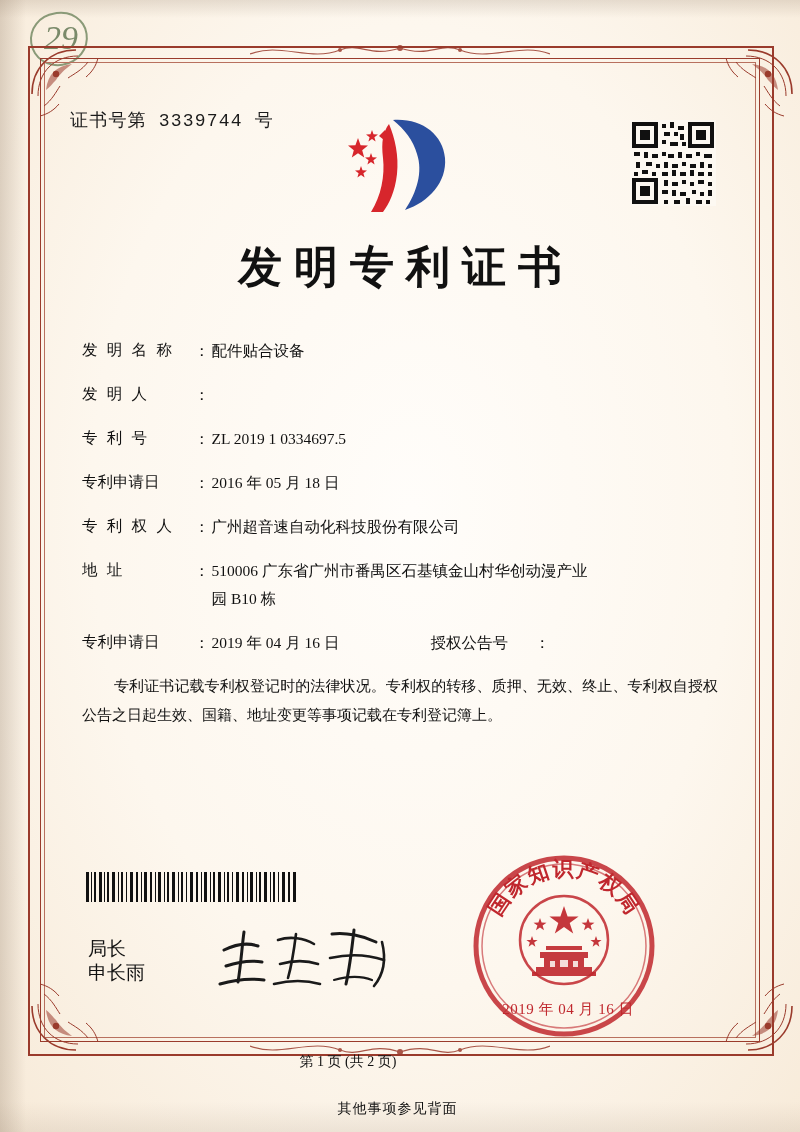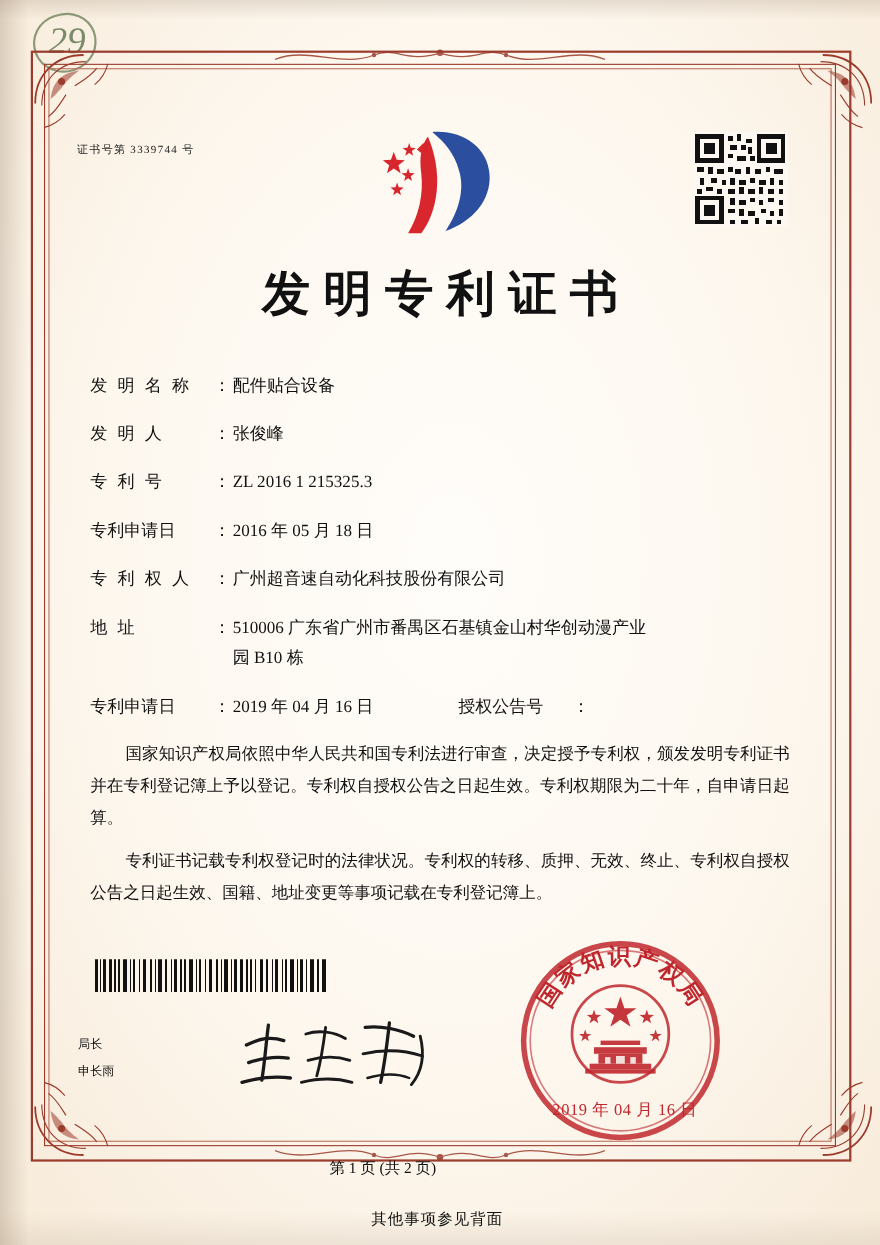--- a/index.html
+++ b/index.html
@@ -106,23 +106,23 @@
     position: absolute;
     color: #9a3b2c;
     opacity: .85;
   }
   .edge-motif.top { left: 250px; top: 40px; }
   .edge-motif.bottom { left: 250px; bottom: 72px; transform: scaleY(-1); }
 
   
   #cert-number {
     position: absolute;
-    left: 70px; top: 129px;
-    font-family: Liberation Serif, serif;
-    font-size: 10px;
+    left: 70px; top: 108px;
+    font-family: Liberation Mono, monospace;
+    font-size: 18px;
     color: #1b1b1b;
     letter-spacing: 1.2px;
     white-space: nowrap;
   }
 
   
   #cnipa-logo {
     position: absolute;
     left: 325px; top: 110px;
     width: 130px; height: 110px;
@@ -177,20 +177,21 @@
   .field-value { flex: 1; }
   .field-value .line2 { display: block; margin-top: 6px; }
 
   .field-row.two-col .field-value { flex: 0 0 205px; }
   .sub-label {
     width: 104px;
     flex: 0 0 104px;
     display: flex;
     justify-content: space-between;
     white-space: nowrap;
+    margin-left: 14px;
   }
 
   
   #body-text {
     position: absolute;
     left: 82px; top: 672px;
     width: 636px;
     font-family: "Liberation Serif", serif;
     font-size: 15px;
     line-height: 29px;
@@ -202,23 +203,23 @@
   
   #barcode {
     position: absolute;
     left: 86px; top: 872px;
     width: 212px; height: 30px;
   }
 
   
   #signature-block {
     position: absolute;
-    left: 71px; top: 938px;
-    font-family: Liberation Sans, sans-serif;
-    font-size: 11px;
+    left: 88px; top: 938px;
+    font-family: Liberation Mono, monospace;
+    font-size: 19px;
     line-height: 24px;
     color: #111;
   }
   #signature-image {
     position: absolute;
     left: 214px; top: 920px;
     width: 190px; height: 76px;
     color: #1a1a1a;
   }
 
@@ -437,27 +438,26 @@
 
     <div class="field-row">
       <span class="field-label">发 明 名 称</span>
       <span class="field-colon">：</span>
       <span class="field-value">配件贴合设备</span>
     </div>
 
     <div class="field-row">
       <span class="field-label">发 明 人</span>
       <span class="field-colon">：</span>
-      <span class="field-value">张俊峰</span>
     </div>
 
     <div class="field-row">
       <span class="field-label">专 利 号</span>
       <span class="field-colon">：</span>
-      <span class="field-value">ZL 2016 1 215325.3</span>
+      <span class="field-value">ZL 2019 1 0334697.5</span>
     </div>
 
     <div class="field-row">
       <span class="field-label tight">专利申请日</span>
       <span class="field-colon">：</span>
       <span class="field-value">2016 年 05 月 18 日</span>
     </div>
 
     <div class="field-row">
       <span class="field-label">专 利 权 人</span>
@@ -477,21 +477,20 @@
     <div class="field-row two-col">
       <span class="field-label tight">专利申请日</span>
       <span class="field-colon">：</span>
       <span class="field-value">2019 年 04 月 16 日</span>
       <span class="sub-label">授权公告号</span>
       <span class="field-colon">：</span>
     </div>
   </div>
 
   <div id="body-text">
-    <p>国家知识产权局依照中华人民共和国专利法进行审查，决定授予专利权，颁发发明专利证书并在专利登记簿上予以登记。专利权自授权公告之日起生效。专利权期限为二十年，自申请日起算。</p>
     <p>专利证书记载专利权登记时的法律状况。专利权的转移、质押、无效、终止、专利权自授权公告之日起生效、国籍、地址变更等事项记载在专利登记簿上。</p>
   </div>
 
   <div id="barcode">
     <svg width="212" height="30" viewBox="0 0 212 30" shape-rendering="crispEdges">
       <rect width="212" height="30" fill="none"></rect>
       <g fill="#111">
         <rect x="0" y="0" width="3" height="30"></rect>
           <rect x="5" y="0" width="1" height="30"></rect>
         <rect x="8" y="0" width="2" height="30"></rect>

